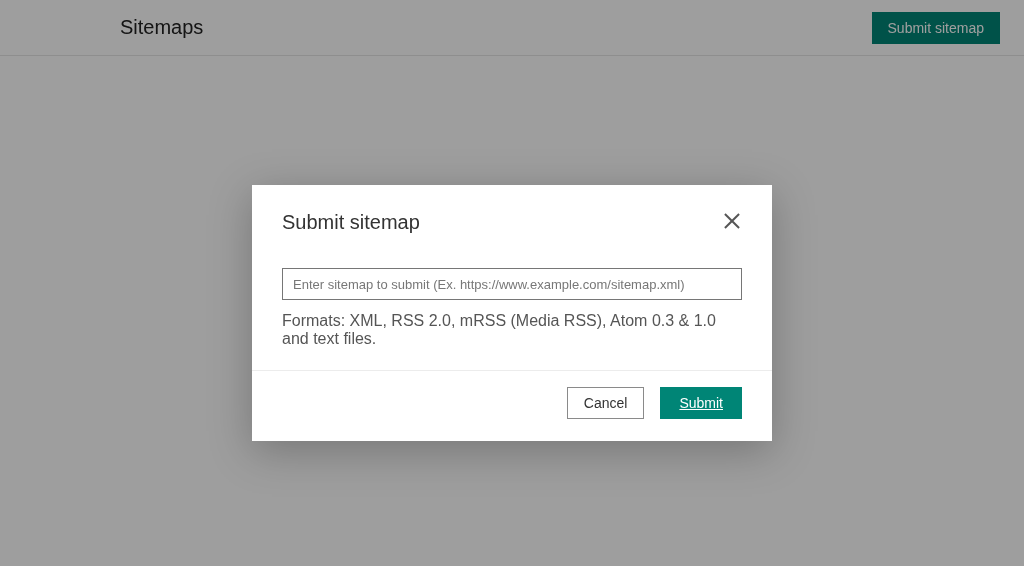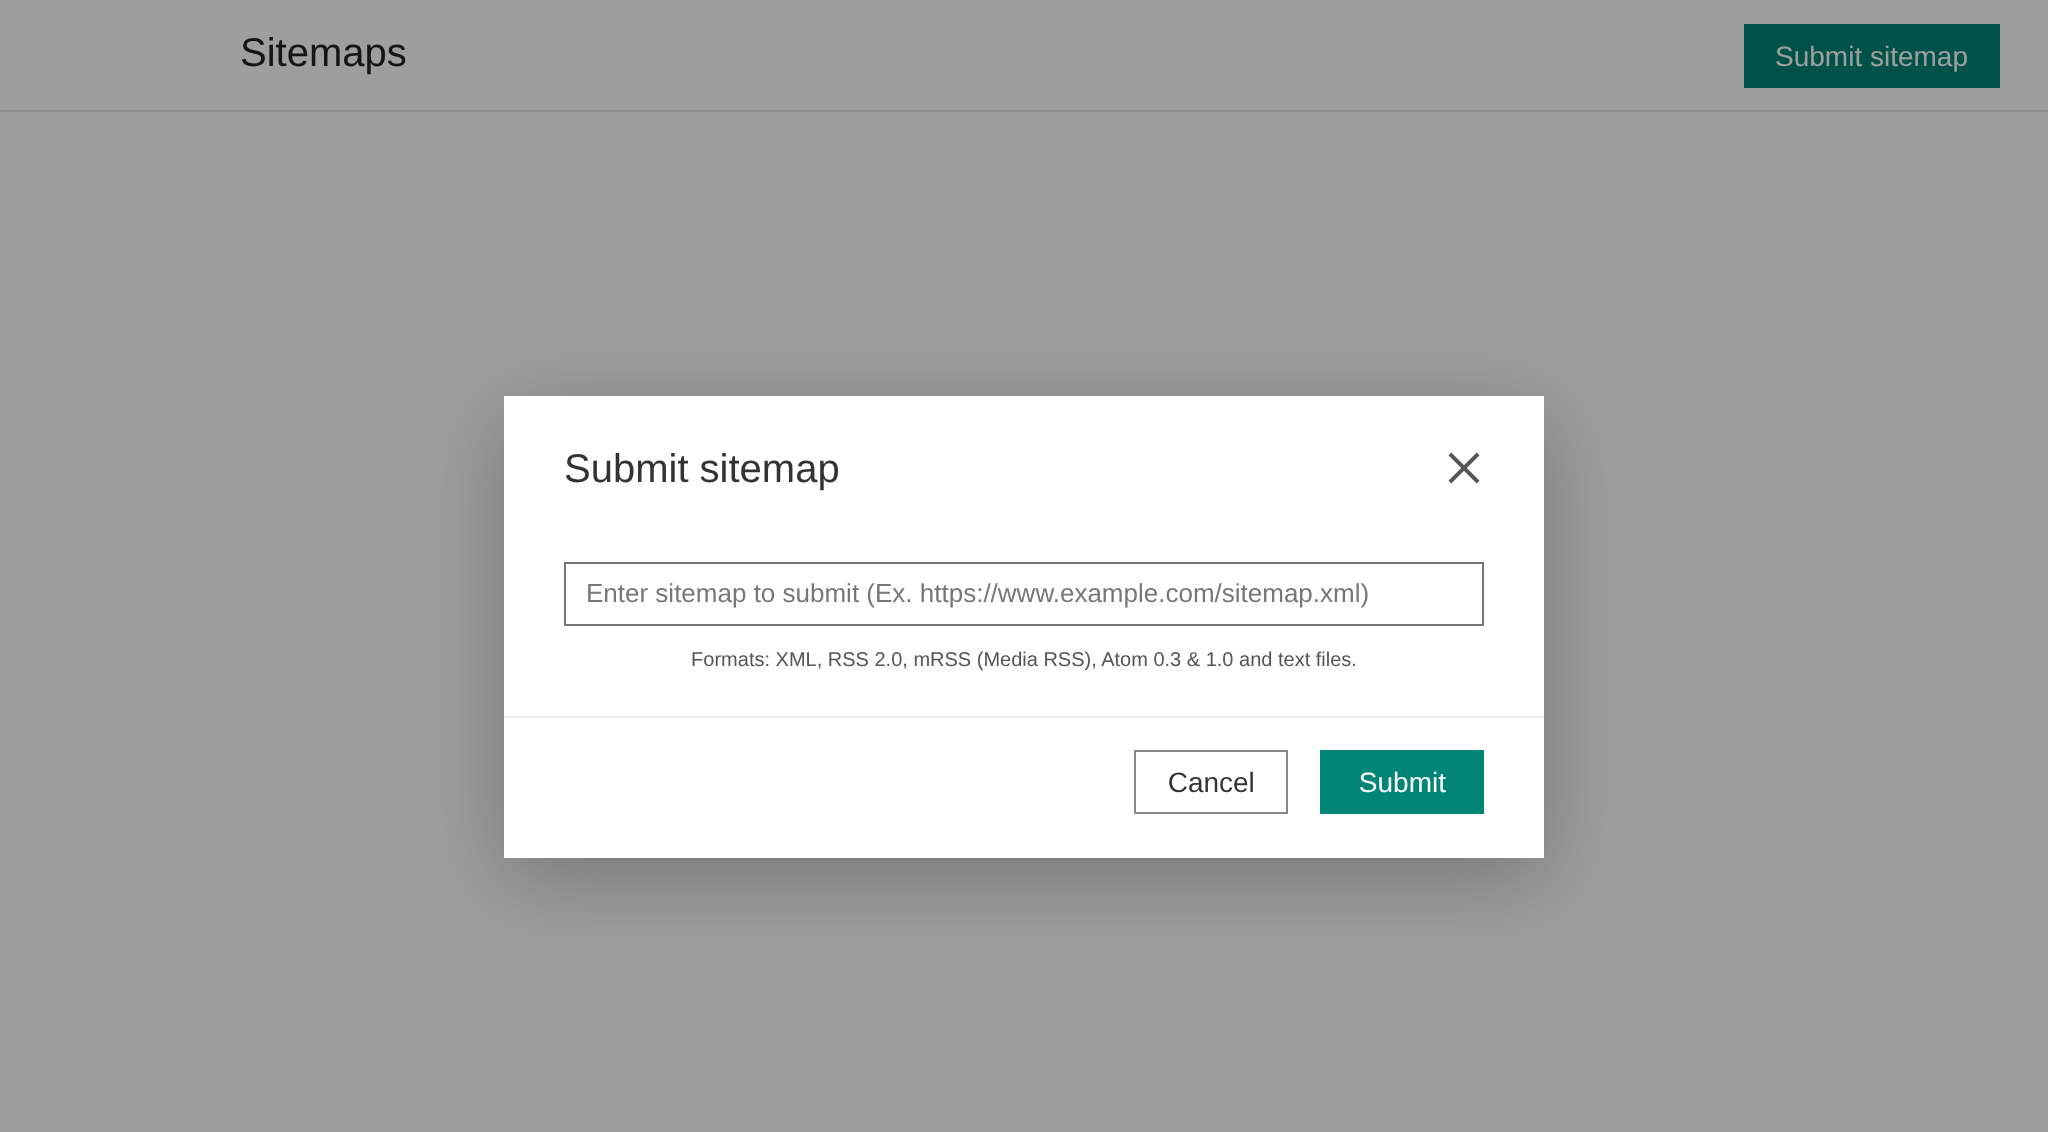--- a/index.html
+++ b/index.html
@@ -63,34 +63,34 @@
     }
     .close::before { transform: rotate(45deg); }
     .close::after  { transform: rotate(-45deg); }
 
     .url-input {
       width: 100%; height: 32px;
       border: 1px solid #767676; padding: 0 10px;
       font-size: 13px; color: #6d28d9;
     }
     .url-input::placeholder { color: #777; }
-    .hint { margin-top: 12px; font-size: 10px; color: #555; text-align: center; }
+    .hint { margin-top: 12px; font-size: 16px; color: #555; }
 
     .modal-footer {
       border-top: 1px solid #ececec;
       padding: 16px 30px 22px;
       display: flex; justify-content: flex-end; gap: 16px;
     }
     .btn-secondary {
       background: #fff; color: #333; border: 1px solid #8a8a8a;
       padding: 1px 16px; font-size: 14px; cursor: pointer;
     }
     .btn-primary {
       background: #008576; color: #fff; border: 1px solid #008576;
-      padding: 7px 18px; font-size: 14px; cursor: pointer;
+      padding: 7px 18px; font-size: 14px; cursor: pointer; text-decoration: underline;
     }
   </style>
 </head>
 <body>
 
 <div class="page">
 
   <div class="topbar">
     <div class="page-title">Sitemaps</div>
     <button class="primary-btn">Submit sitemap</button>

